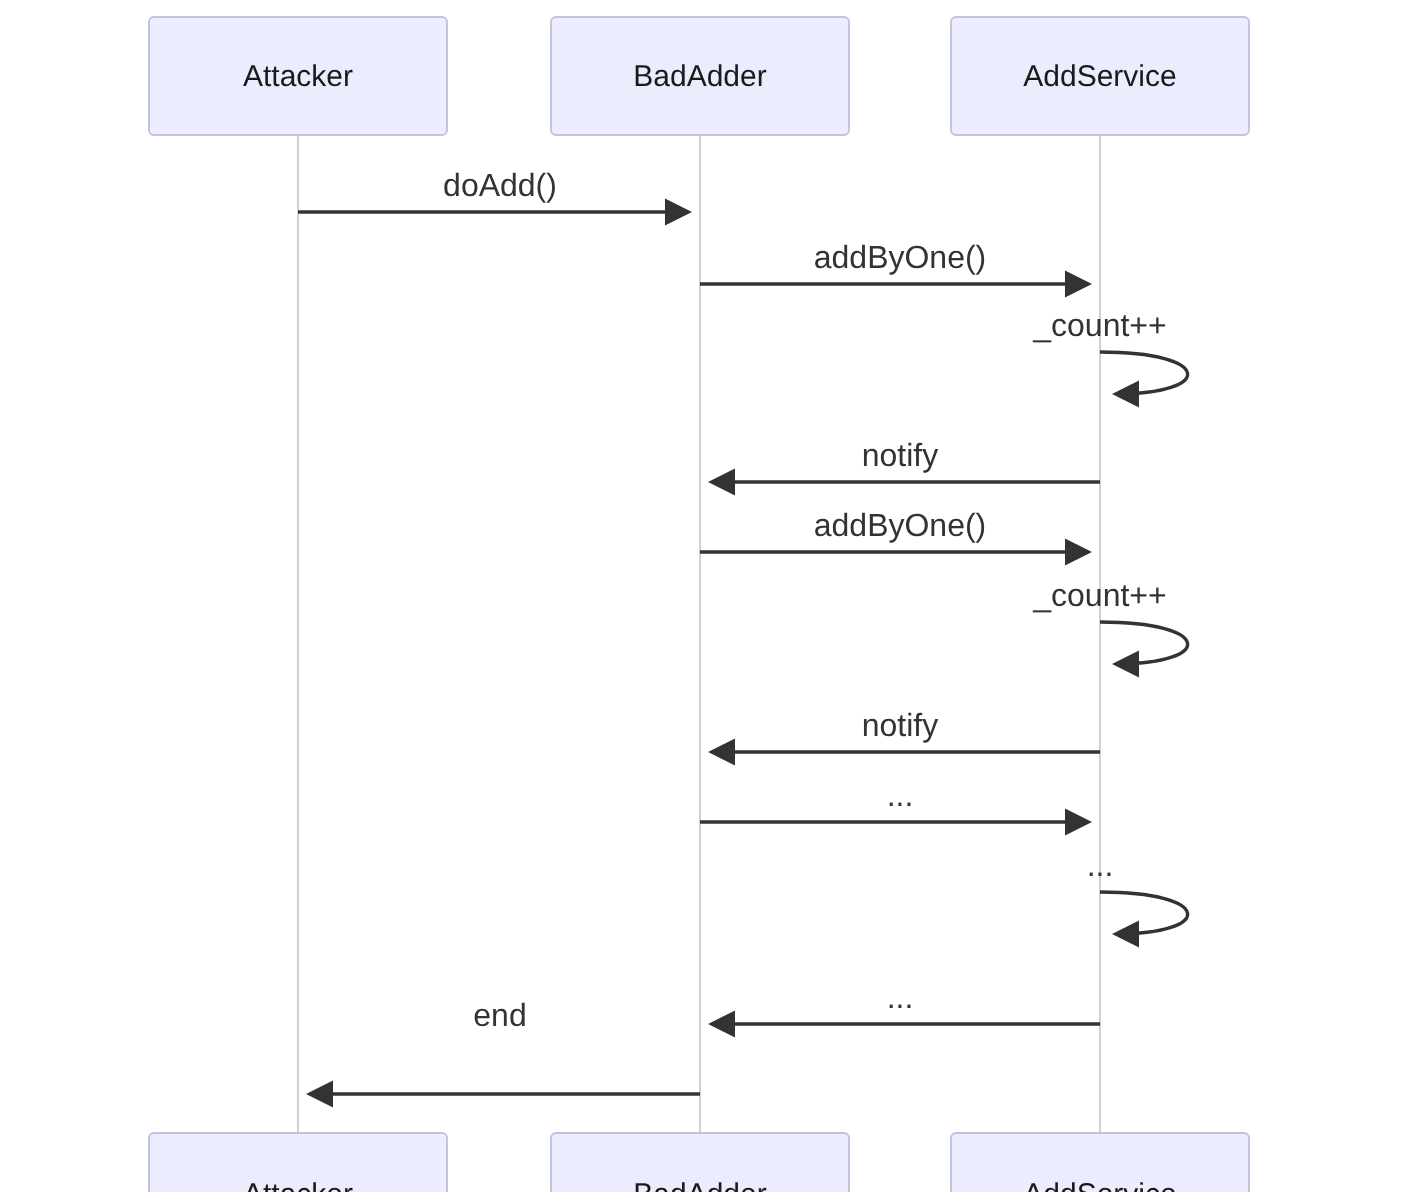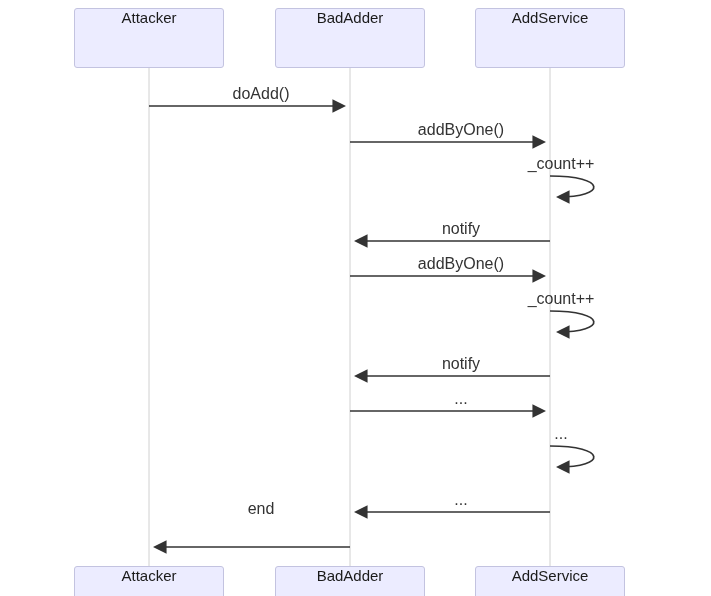--- a/index.html
+++ b/index.html
@@ -20,38 +20,37 @@
     left: 0;
     top: 0;
   }
   .actor-box {
     position: absolute;
     width: 150px;
     background: #ECECFF;
     border: 1px solid #c3c3e0;
     border-radius: 3px;
     display: flex;
-    align-items: flex-start;
+    align-items: center;
     justify-content: center;
     box-sizing: border-box;
   }
   .actor-box.top { top: 8px; height: 60px; }
   .actor-box.bottom { top: 566px; height: 62px; }
   .actor-label {
     font-size: 15px;
     color: #1a1a1a;
   }
   .msg-label {
     position: absolute;
     transform: translateX(-50%);
     font-size: 16px;
     line-height: 20px;
     color: #333333;
     white-space: nowrap;
-    margin-left: 11px;
   }
 </style>
 </head>
 <body>
 
 <div class="diagram">
 
   <svg class="canvas" width="711" height="596">
     <defs>
       <marker id="arrowhead" viewBox="0 0 10 10" refX="8.5" refY="5" markerWidth="8" markerHeight="8" orient="auto">

